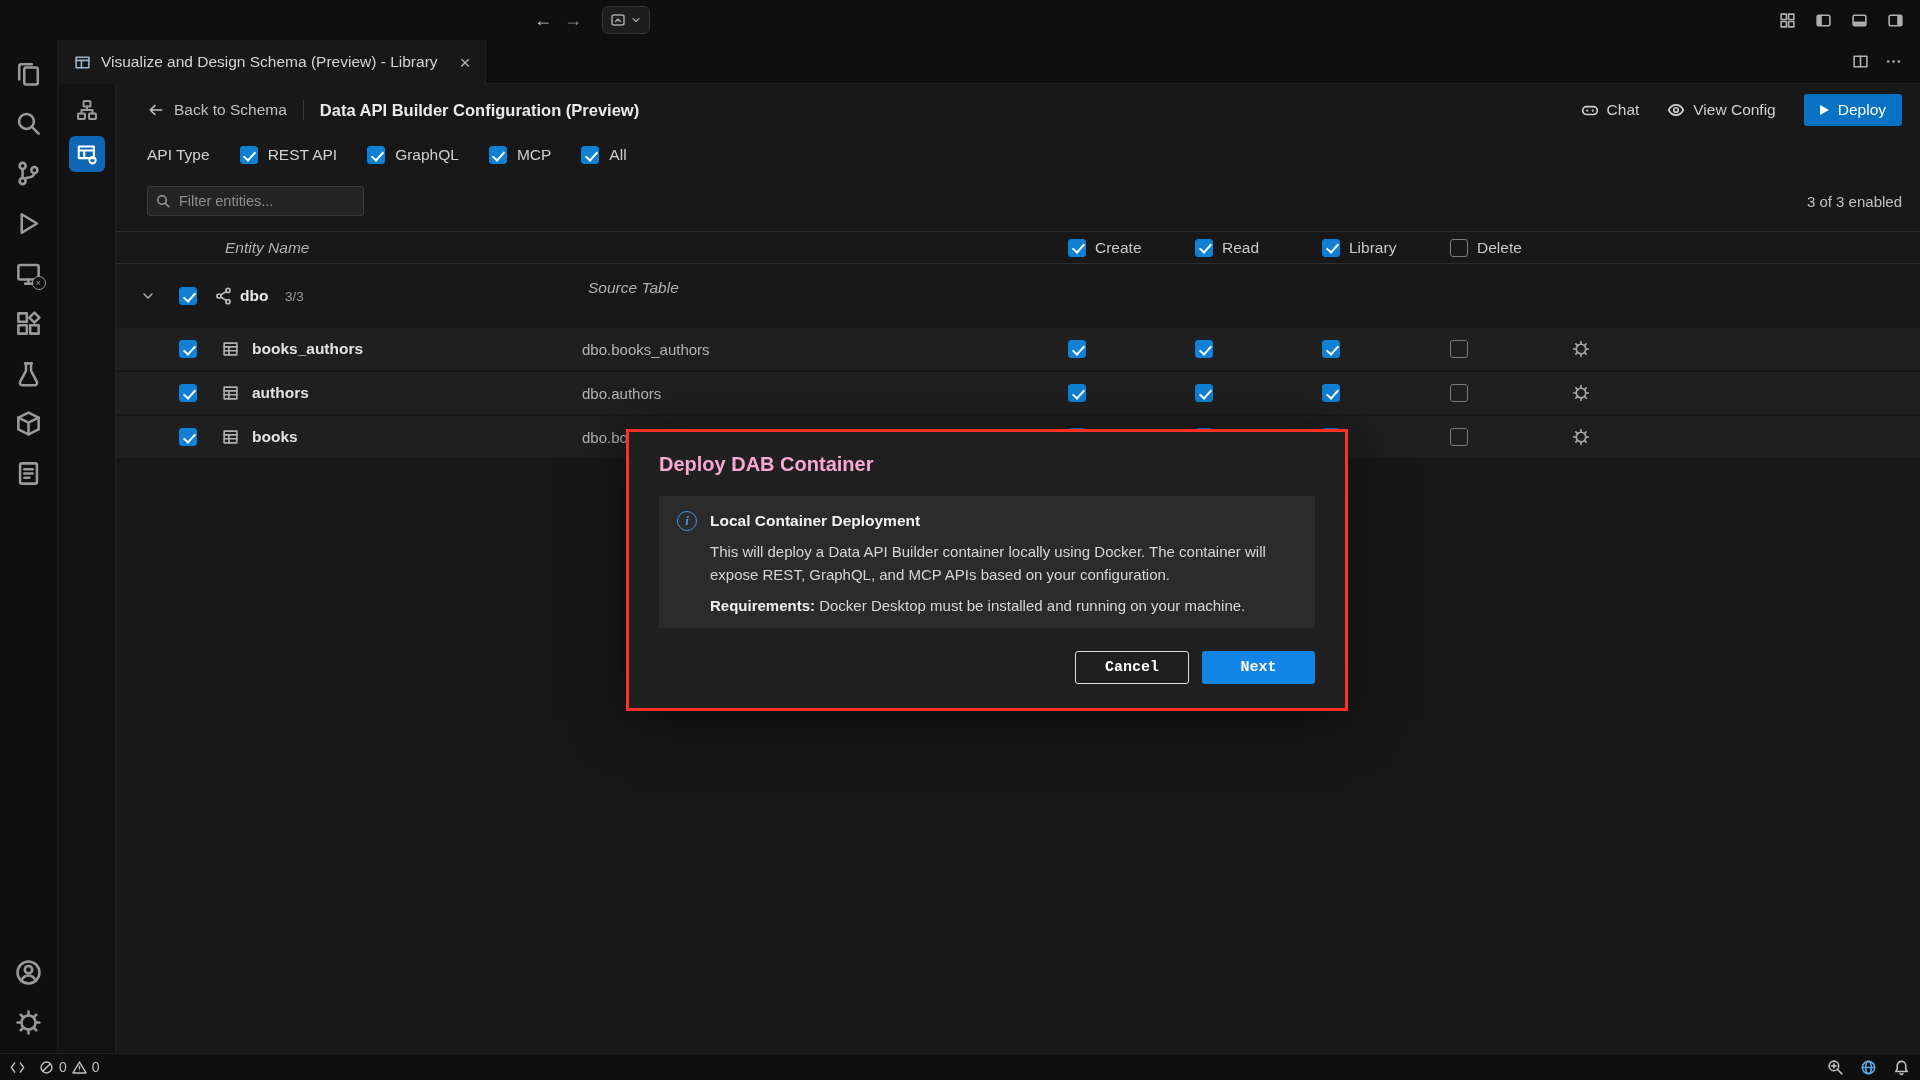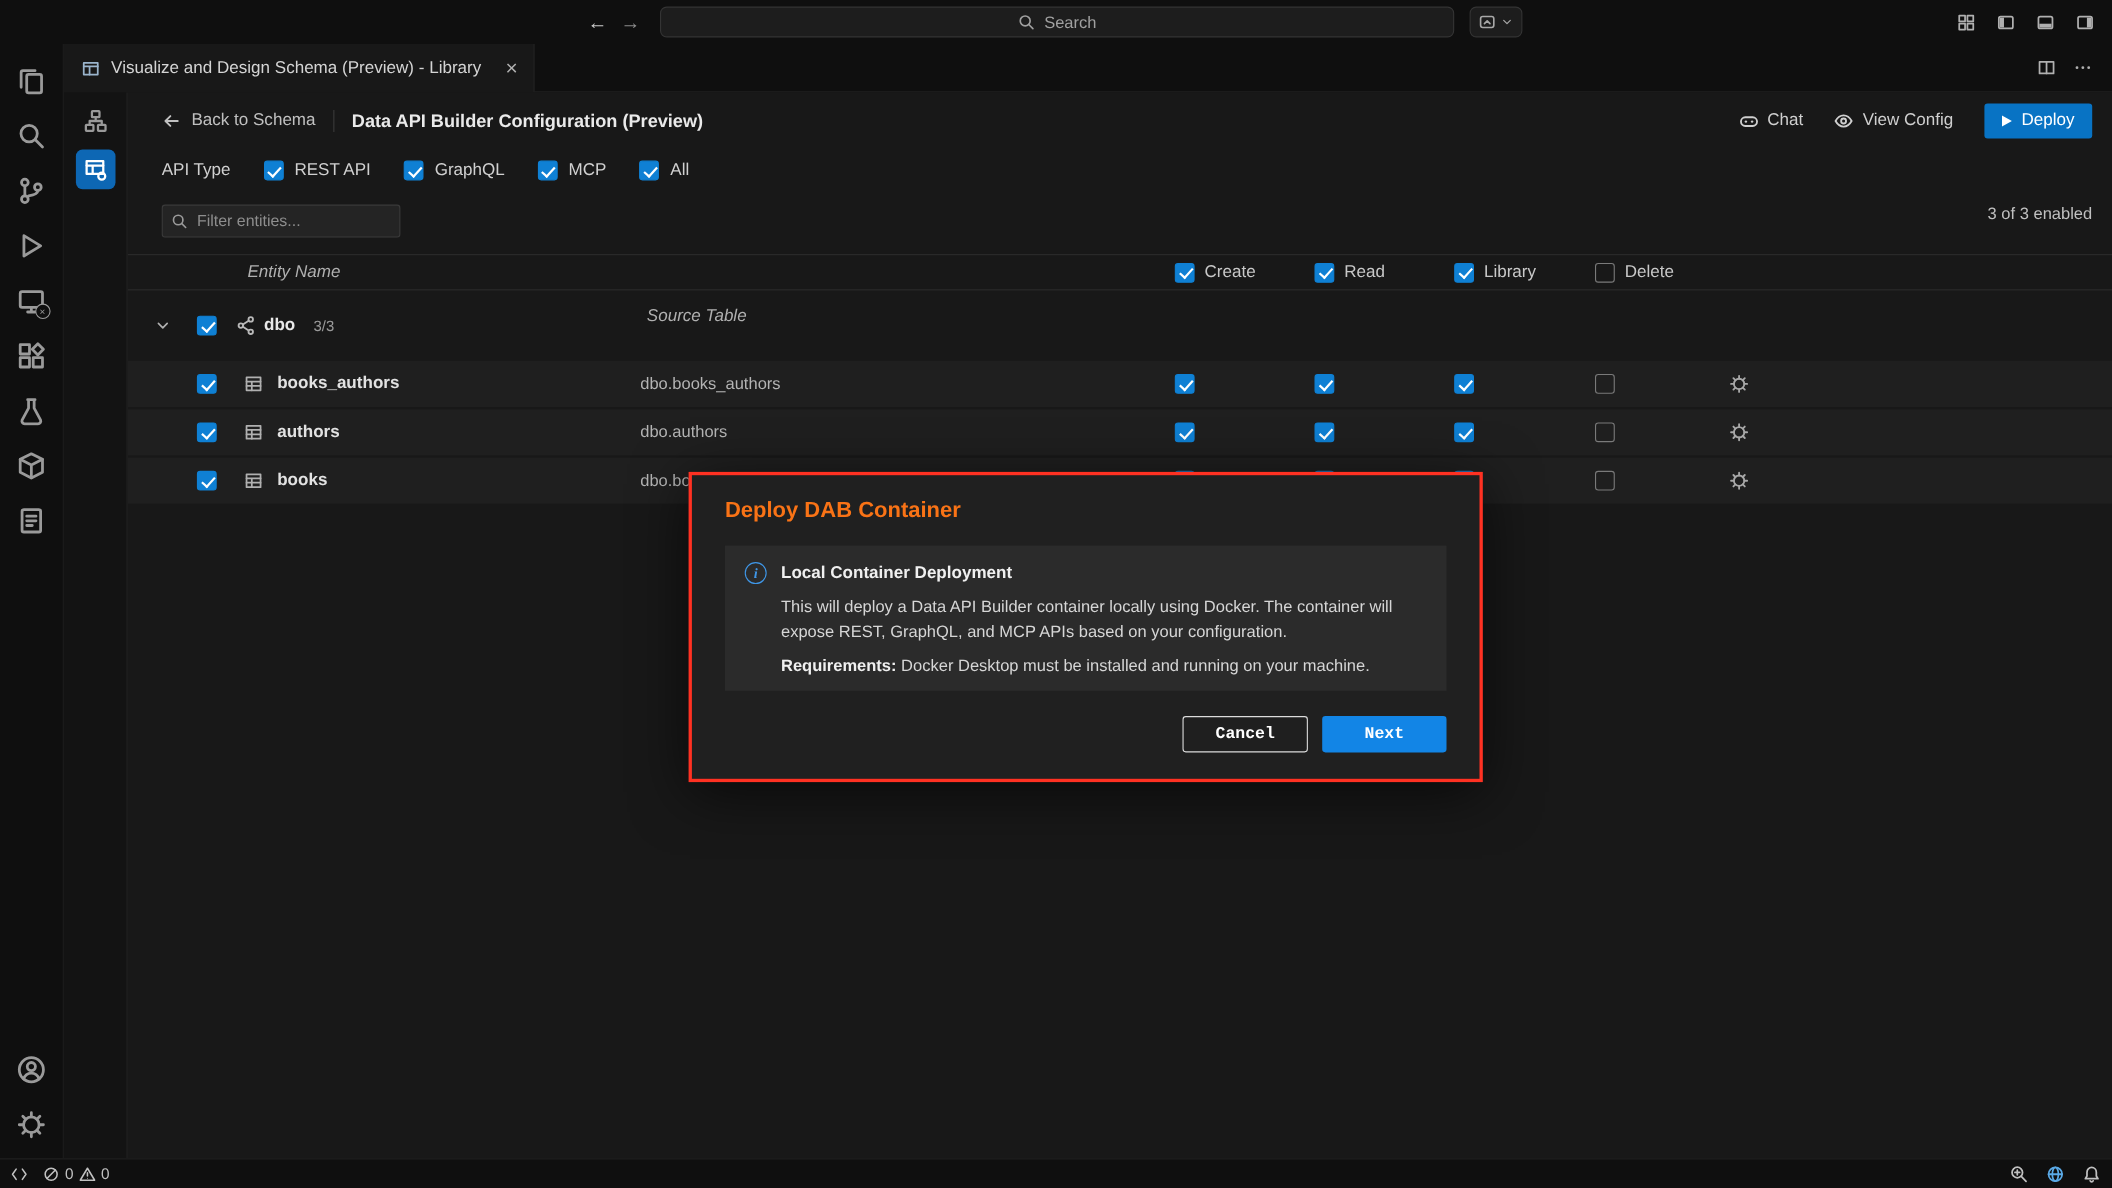--- a/index.html
+++ b/index.html
@@ -72,21 +72,21 @@
   .api-row { position:absolute; top:56px; left:31px; height:30px; display:flex; align-items:center;
              gap:30px; font-size:15.5px; color:#d0d0d0; }
   .api-opt { display:flex; align-items:center; gap:10px; }
 
   .cb { width:18px; height:18px; border-radius:3px; border:1px solid #7a7a7a; display:inline-block;
         position:relative; background:transparent; flex:none; }
   .cb[data-checked="true"] { background:var(--accent,#0f80d4); border-color:var(--accent,#0f80d4); }
   .cb[data-checked="true"]::after { content:""; position:absolute; left:5.5px; top:1.5px; width:5px; height:10px;
         border:solid #fff; border-width:0 2px 2px 0; transform:rotate(42deg); }
 
-  .filter-row { position:absolute; top:102px; left:31px; right:18px; height:30px; display:flex; }
+  .filter-row { position:absolute; top:102px; left:31px; right:18px; height:30px; display:flex; align-items:center; }
   .filter-wrap { position:relative; }
   .filter-input { width:217px; height:30px; background:#242424; border:1px solid #3a3a3a; border-radius:3px;
                   color:#cccccc; font-size:14.5px; padding:0 8px 0 31px; font-family:"Liberation Sans",sans-serif; }
   .filter-input::placeholder { color:#8d8d8d; }
   .filter-glass { position:absolute; left:8px; top:7px; color:#9a9a9a; }
   .summary { margin-left:auto; color:#c0c0c0; font-size:15px; }
 
   .table-header { position:absolute; top:147px; left:0; right:0; height:33px;
                   border-top:1px solid #2c2c2c; border-bottom:1px solid #2c2c2c; }
   .pos { position:absolute; top:50%; transform:translateY(-50%); }
@@ -108,21 +108,21 @@
   .entity-row { position:relative; height:42px; background:#1f1f1f; margin-bottom:2px; }
   .r-cb { left:63px; }
   .r-icon { left:106px; color:#b0b0b0; } .r-icon svg { width:17px; height:17px; }
   .r-name { left:136px; color:#e2e2e2; font-weight:600; font-size:15.5px; }
   .r-source { left:466px; color:#b4b4b4; font-size:15px; }
   .r-gear { color:#a8a8a8; } .r-gear svg { width:18px; height:18px; }
 
   
   .modal { position:absolute; left:626px; top:429px; width:722px; height:282px; background:#202020;
            border:3px solid var(--modal-highlight,#ff3122); box-shadow:0 10px 50px rgba(0,0,0,.65); z-index:10; }
-  .modal-title { position:absolute; top:21px; left:30px; font-size:20px; font-weight:700; color:#f97316; }
+  .modal-title { position:absolute; top:21px; left:30px; font-size:20px; font-weight:700; color:#f9a8d4; }
   .modal-info { position:absolute; top:64px; left:30px; right:30px; background:#2b2b2b; padding:15px 18px 14px; }
   .info-head { display:flex; align-items:center; gap:13px; }
   .info-icon { width:20px; height:20px; border-radius:50%; border:1.5px solid #3f97e8; color:#3f97e8;
                display:flex; align-items:center; justify-content:center; font-size:13px; font-weight:700;
                font-family:"Liberation Serif", serif; font-style:italic; flex:none; }
   .info-title { font-weight:700; font-size:15.5px; color:#f0f0f0; }
   .info-body { margin:10px 0 0 33px; color:#d6d6d6; font-size:15px; line-height:1.5; }
   .info-req { margin:11px 0 0 33px; color:#d6d6d6; font-size:15px; }
   .info-req b { color:#f0f0f0; }
   .modal-buttons { position:absolute; right:30px; bottom:24px; display:flex; gap:13px; }
@@ -142,29 +142,20 @@
 </style>
 </head>
 <body>
 
 <div class="app">
 
   <div class="titlebar">
     <div class="tb-spacer"></div>
     <div class="nav-arrow">←</div>
     <div class="nav-arrow fwd">→</div>
-    <div class="search-box">
-      <span class="icon">
-        <svg width="16" height="16" viewBox="0 0 16 16">
-            <circle cx="7" cy="7" r="4.5"></circle>
-            <path d="M10.5 10.5L14 14"></path>
-          </svg>
-      </span>
-      <span>Search</span>
-    </div>
     <div class="tb-extra">
       <span class="icon">
         <svg width="16" height="16" viewBox="0 0 16 16">
             <rect x="2" y="3" width="12" height="10" rx="2"></rect>
             <path d="M5.5 9.5L8 7l2.5 2.5"></path>
           </svg>
       </span>
       <span class="icon">
         <svg width="12" height="12" viewBox="0 0 16 16">
             <path d="M4 6l4 4 4-4"></path>

